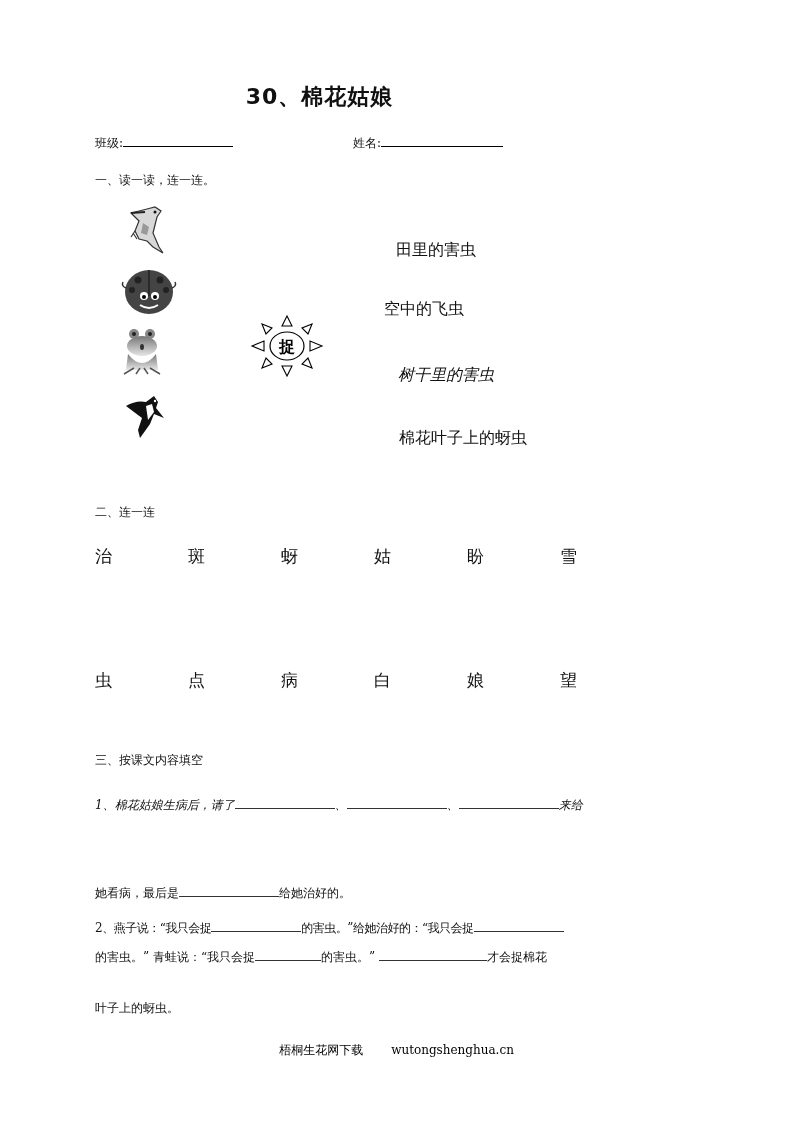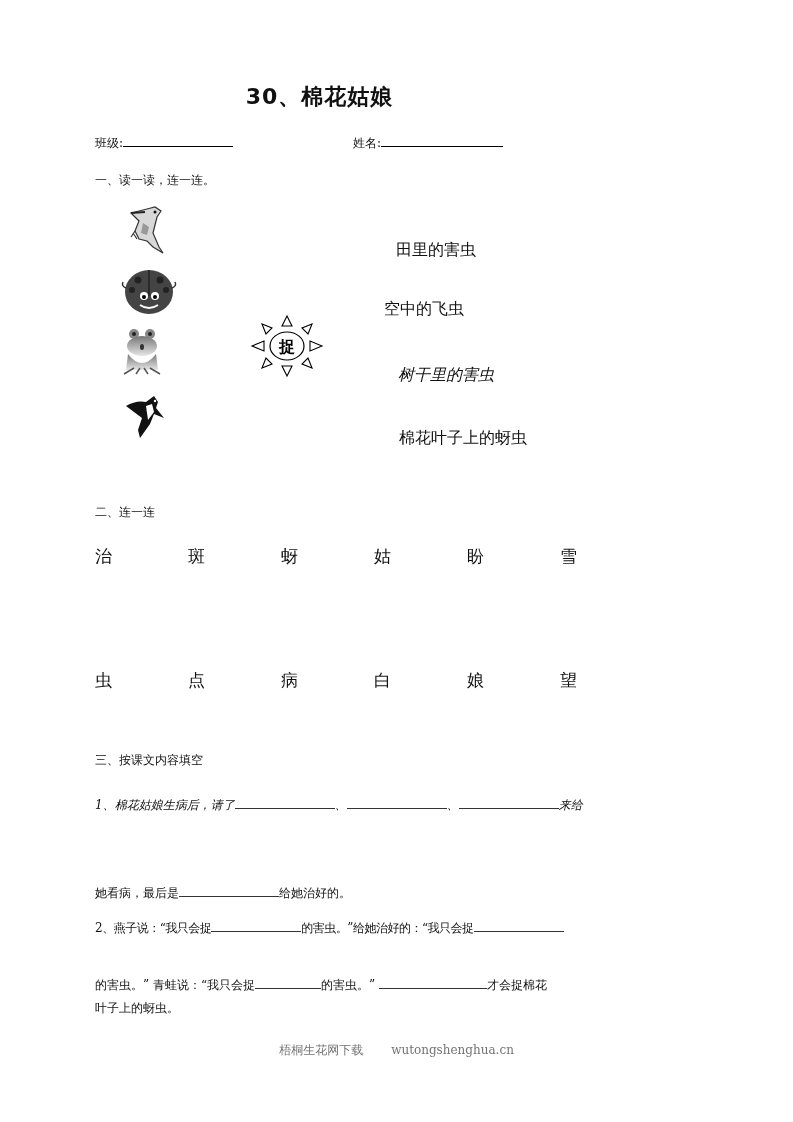--- a/index.html
+++ b/index.html
@@ -9,21 +9,21 @@
     color: #111;
   }
   .abs { position: absolute; white-space: nowrap; }
   .title { left: 0; width: 639px; top: 82px; text-align: center; font-size: 22px; font-weight: bold; letter-spacing: 1px; font-family: "DejaVu Sans", sans-serif; }
   .t16 { font-size: 12px; }
   .t14 { font-size: 16px; }
   .uline { display: inline-block; border-bottom: 1px solid #000; height: 16px; vertical-align: baseline; }
   .blank { display: inline-block; border-bottom: 1px solid #333; vertical-align: baseline; height: 14px; }
   .word { position: absolute; font-size: 17px; }
   .img { position: absolute; }
-  .footer { left: 0; width: 793px; top: 1042px; text-align: center; font-size: 12px; color: #737373; }
+  .footer { left: 0; width: 793px; top: 1042px; text-align: center; font-size: 12px; color: #000000; }
   .footer span { margin: 0 14px; }
 </style>
 </head>
 <body>
 
 <div class="abs title">30、棉花姑娘</div>
 
 <div class="abs t16" style="left:95px; top:130px;">
   <span>班级:</span><span class="uline" style="width:110px;"></span>
 </div>
@@ -120,20 +120,20 @@
 <div class="abs t16" style="left:95px; top:794px;font-style:italic;">
   <span>1、棉花姑娘生病后，请了</span><span class="blank" style="width:100px;"></span><span>、</span><span class="blank" style="width:100px;"></span><span>、</span><span class="blank" style="width:100px;"></span><span>来给</span>
 </div>
 <div class="abs t16" style="left:95px; top:835px;margin-top:47px;">
   <span>她看病，最后是</span><span class="blank" style="width:100px;"></span><span>给她治好的。</span>
 </div>
 
 <div class="abs t16" style="left:95px; top:917px; letter-spacing:-0.5px;">
   <span>2、燕子说：“我只会捉</span><span class="blank" style="width:90px;"></span><span>的害虫。”给她治好的：“我只会捉</span><span class="blank" style="width:90px;"></span>
 </div>
-<div class="abs t16" style="left:95px; top:974px;">
+<div class="abs t16" style="left:95px; top:946px;">
   <span>的害虫。” 青蛙说：“我只会捉</span><span class="blank" style="width:66px;"></span><span>的害虫。”</span> <span class="blank" style="width:108px;"></span><span>才会捉棉花</span>
 </div>
 <div class="abs t16" style="left:95px; top:1000px;">叶子上的蚜虫。</div>
 
 <div class="abs footer">
   <span>梧桐生花网下载</span><span>wutongshenghua.cn</span>
 </div>
 
 </body></html>

